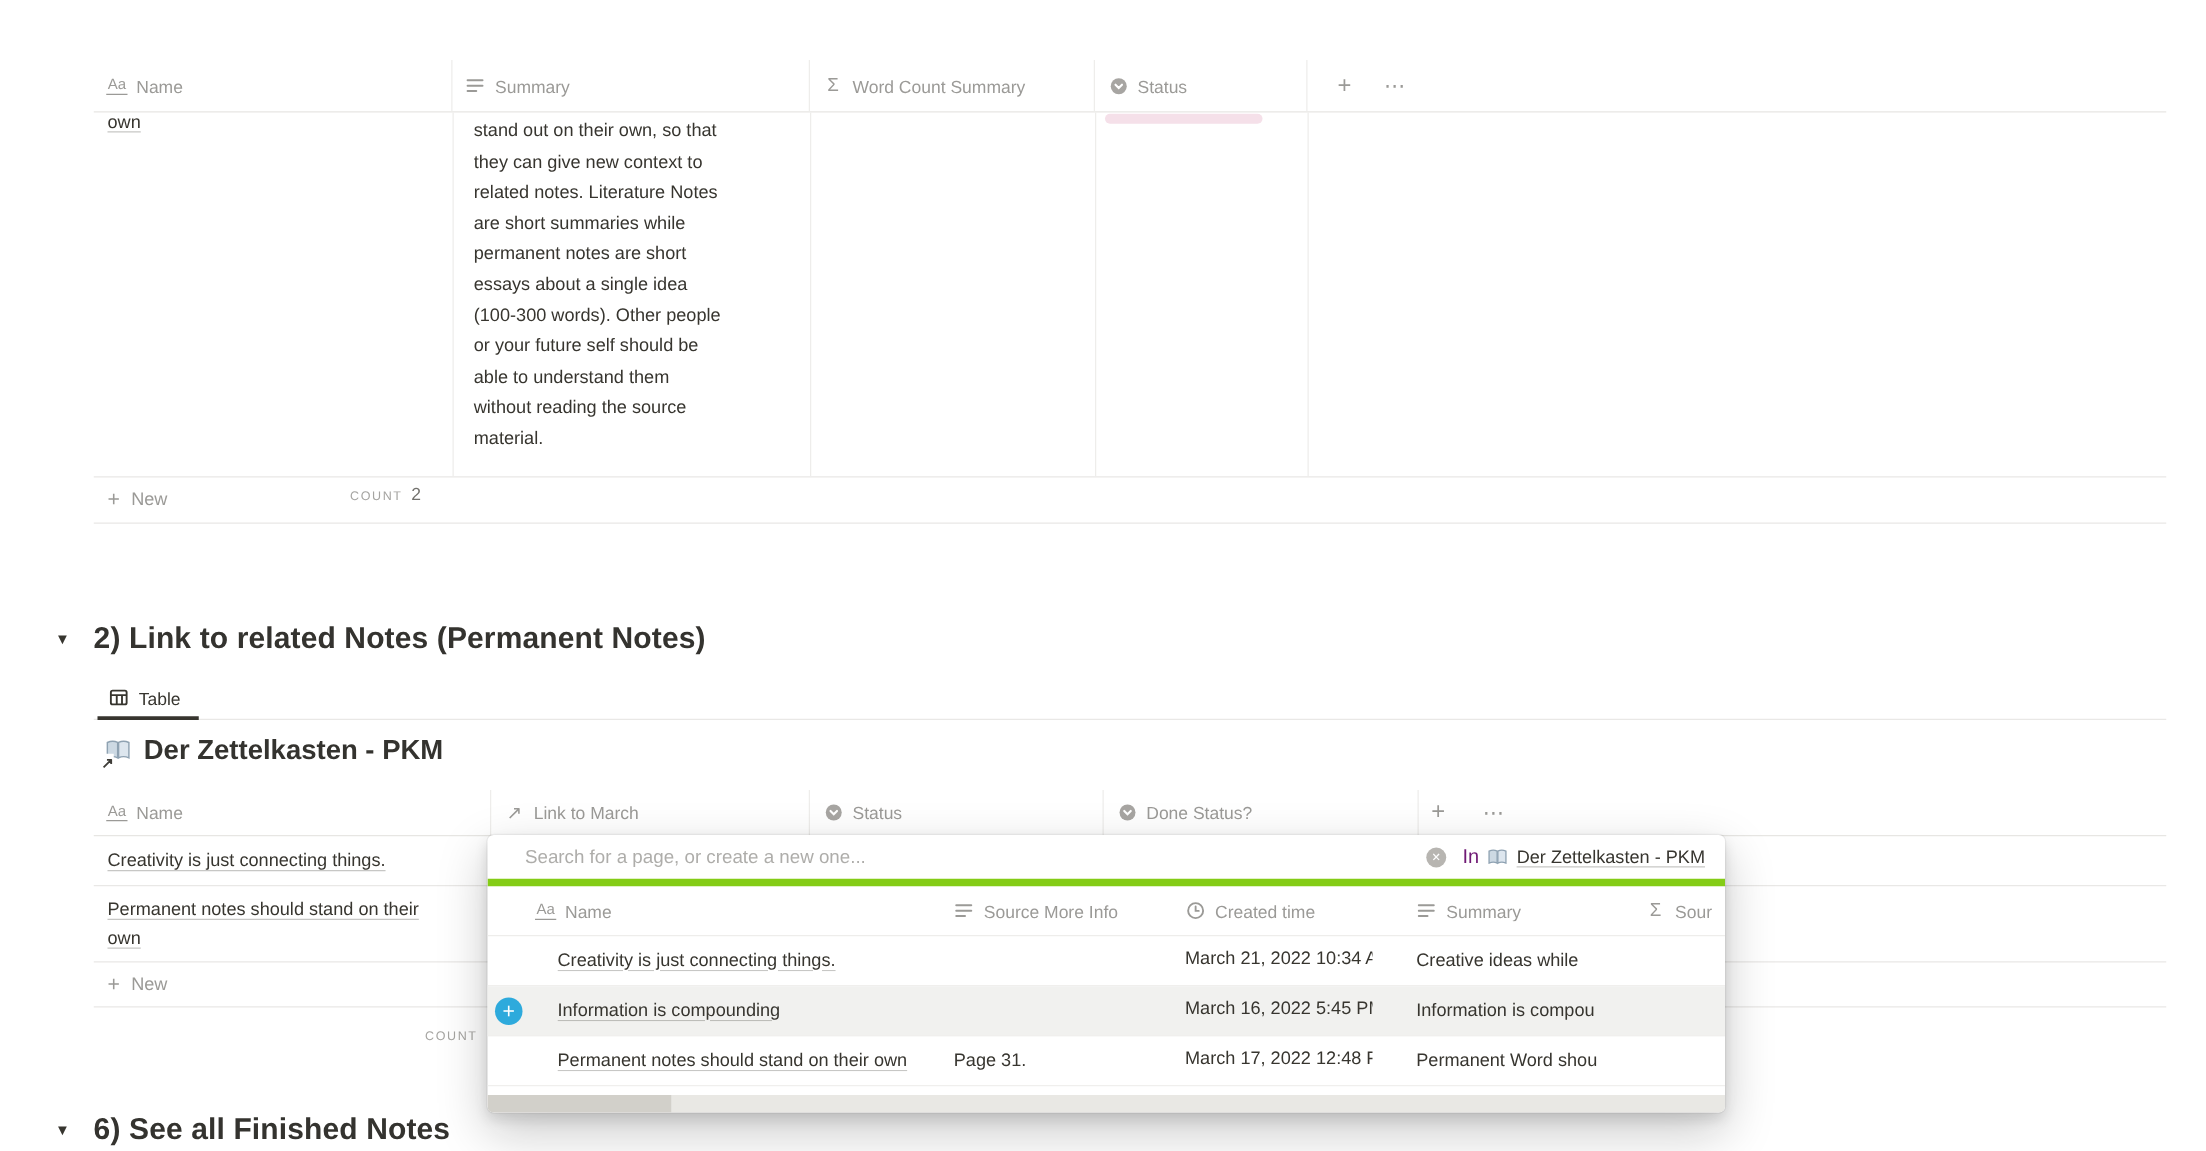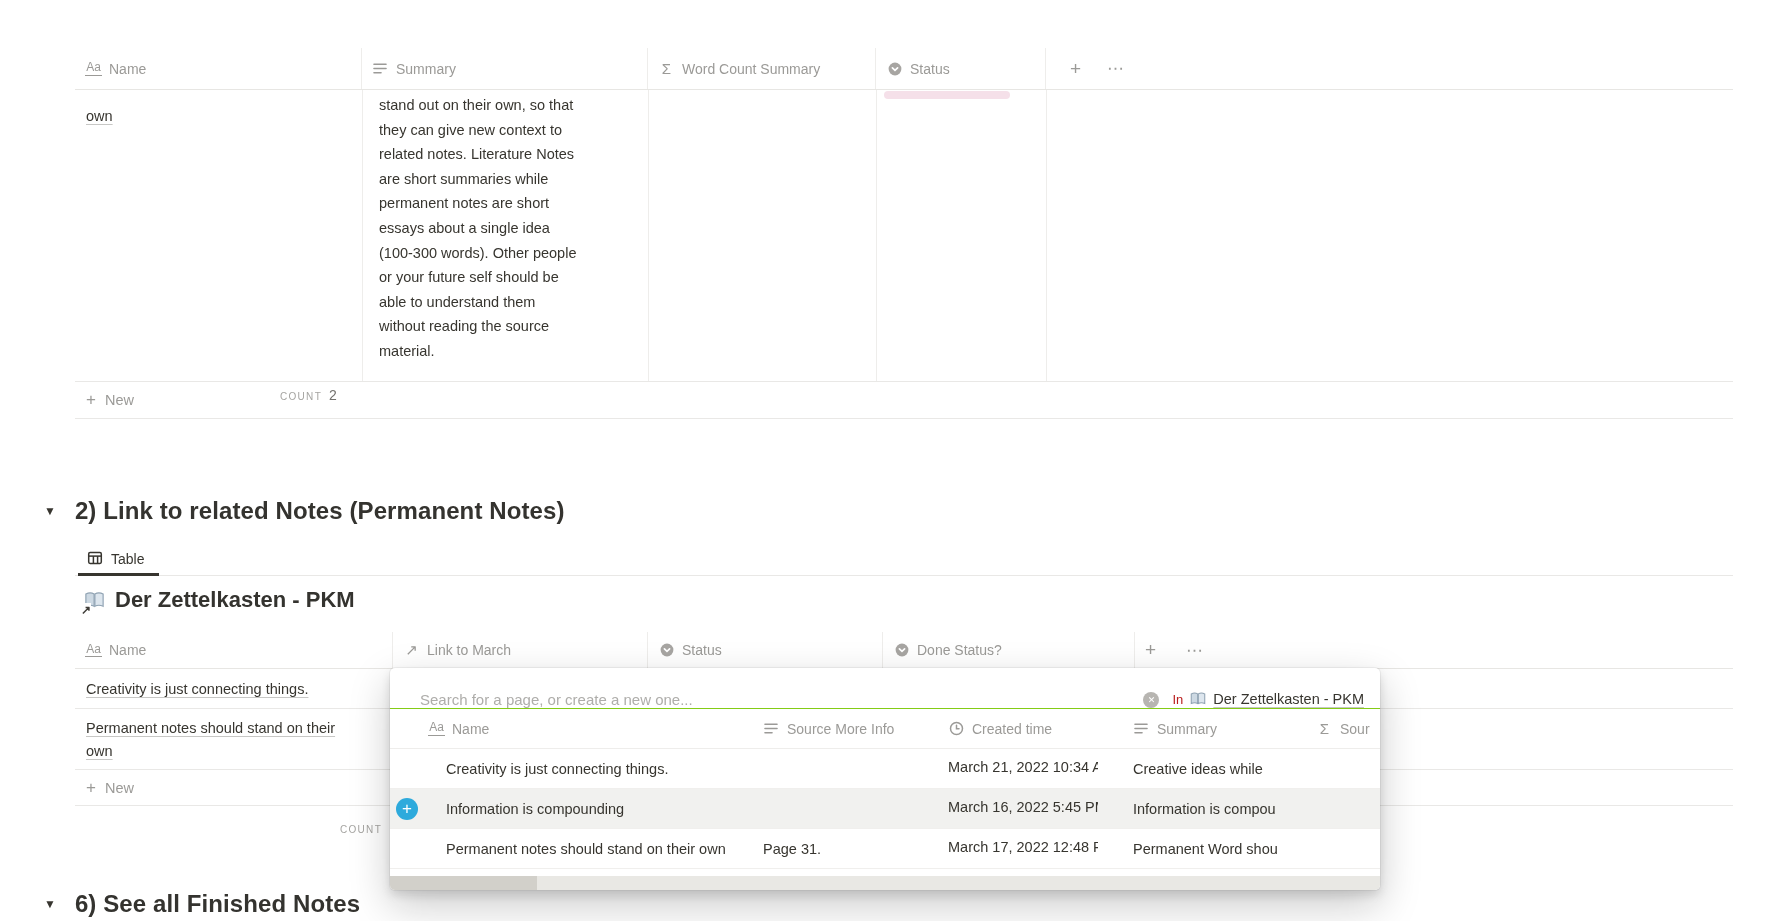--- a/index.html
+++ b/index.html
@@ -22,21 +22,21 @@
   .morebtn { color:#9b9a97; font-size:17px; letter-spacing:1px; cursor:pointer; }
   .countlbl { font-size:10px; letter-spacing:1.3px; color:#a5a4a1; text-transform:uppercase; }
 
   
   #t1 { left:75px; top:0; width:1658px; }
   #t1 .hdr { display:flex; height:42px; align-items:stretch; border-bottom:1px solid #e7e6e3; }
   .hcell { display:flex; align-items:center; gap:7px; padding-left:10px; color:#9b9a97; font-size:14px; border-right:1px solid #eeedeb; }
   .hextras { display:flex; align-items:center; gap:26px; padding-left:24px; }
   #t1row { position:relative; height:292px; border-bottom:1px solid #e9e8e6; }
   #t1row .vline { position:absolute; top:0; bottom:0; width:1px; background:#eeedeb; }
-  #t1-name { position:absolute; left:11px; top:18px; }
+  #t1-name { position:absolute; left:11px; top:0; }
   #t1-summary { position:absolute; left:304px; top:3px; width:199px; font-size:14.5px; line-height:24.6px; color:#37352f; }
   #status-pill-peek { position:absolute; left:809px; top:1px; width:126px; height:8px; background:#f5e0e9; border-radius:4px; }
   .newrow { height:37px; display:flex; align-items:center; gap:9px; padding-left:11px; color:#9b9a97; border-bottom:1px solid #e9e8e6; cursor:pointer; }
   .newrow .np { font-size:17px; font-weight:300; }
   #t1count { position:absolute; left:205px; top:339px; display:flex; align-items:baseline; gap:7px; }
   #t1count .cv { font-size:14px; color:#73726e; }
 
   
   .secheading { display:flex; align-items:center; gap:19px; }
   .toggle { font-size:12px; color:#37352f; cursor:pointer; }
@@ -57,25 +57,25 @@
   #t2hdr { left:75px; top:584px; width:1658px; display:flex; height:37px; border-bottom:1px solid #e7e6e3; }
   #t2rows { left:75px; top:622px; width:1658px; }
   .t2row { border-bottom:1px solid #e9e8e6; display:flex; align-items:center; padding-left:11px; }
   #t2count { position:absolute; left:340px; top:772px; }
 
   
   #popup {
     left:390px; top:620px; width:990px; z-index:20; background:#fff; border-radius:5px; overflow:hidden;
     box-shadow: 0 0 0 1px rgba(15,15,15,.05), 0 5px 10px rgba(15,15,15,.12), 0 15px 40px rgba(15,15,15,.22);
   }
-  #searchrow { height:41px; display:flex; align-items:flex-end; padding:0 16px 0 30px; border-bottom:1px solid #84cc16; }
+  #searchrow { height:41px; display:flex; align-items:center; padding:0 16px 0 30px; border-bottom:6px solid #84cc16; }
   #search-placeholder { flex:1; color:#aeadaa; font-size:15px; }
   .clearbtn { width:16px; height:16px; border-radius:50%; background:#b7b5b1; color:#fff; font-size:9px; display:flex; align-items:center; justify-content:center; cursor:pointer; flex:0 0 auto; }
   #scope { display:flex; align-items:center; gap:6px; margin-left:13px; }
-  #scope .in { color:#b91c1c; font-size:13px; }
+  #scope .in { color:#701a75; font-size:16px; }
   #scope .sname { font-size:14.5px; }
   .pgrid { display:grid; grid-template-columns:56px 317px 185px 185px 183px 1fr; align-items:center; height:40px; }
   #phdr { color:#9b9a97; font-size:14px; border-bottom:1px solid #eeedeb; }
   #phdr .pcell { display:flex; align-items:center; gap:7px; overflow:hidden; white-space:nowrap; padding-right:6px; }
   #phdr .namecell { grid-column:1/3; padding-left:38px; }
   .prow { border-bottom:1px solid #f0efed; font-size:14.5px; }
   .prow.hl { background:#f1f1ef; }
   .prow .gutter { display:flex; align-items:center; padding-left:6px; }
   .prow .pcell { overflow:hidden; white-space:nowrap; padding-right:8px; }
   .created span { display:inline-block; width:150px; overflow:hidden; white-space:nowrap; }

